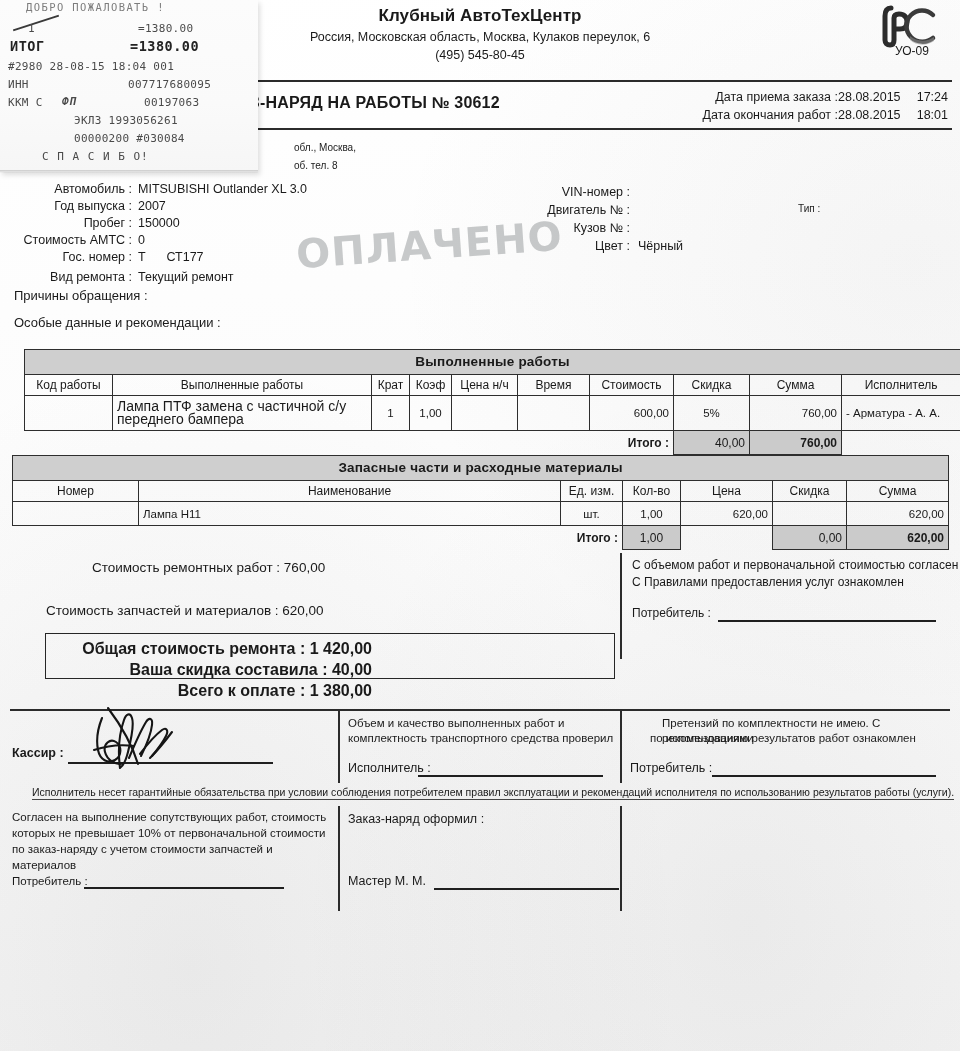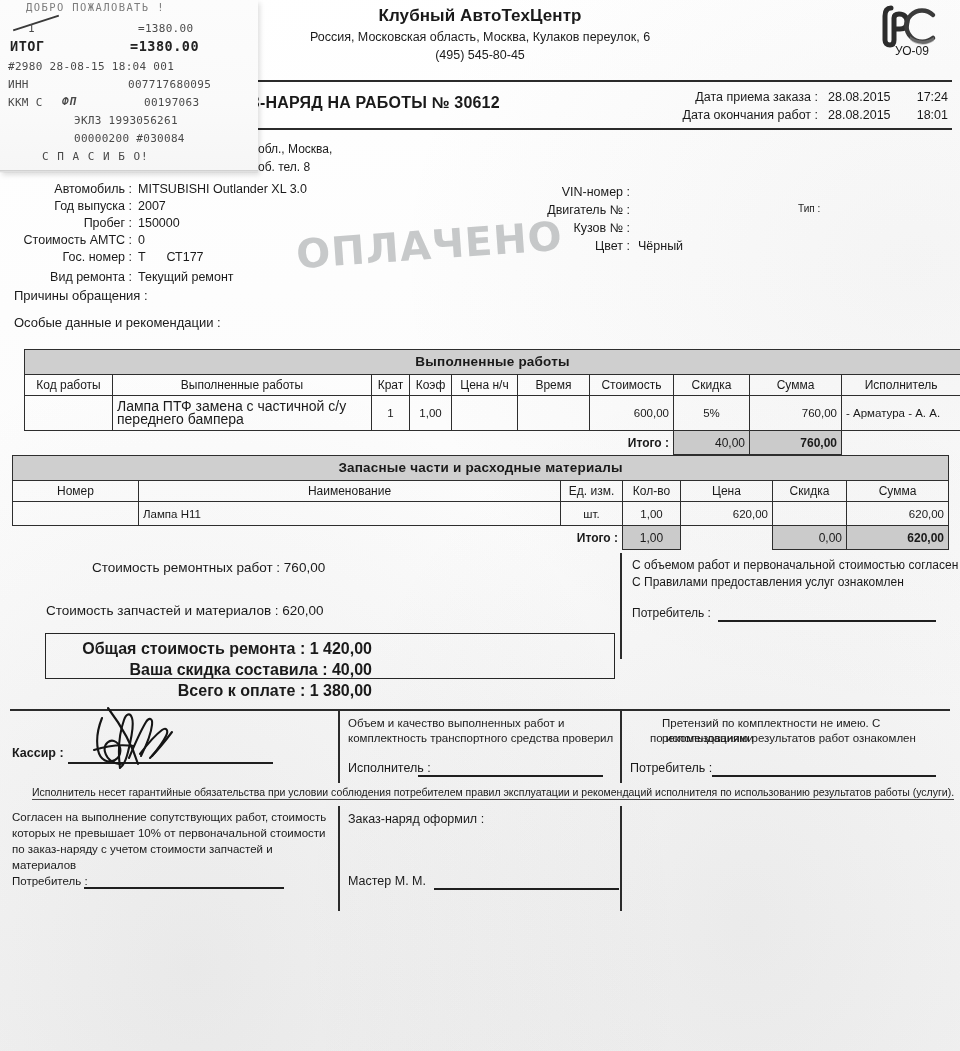--- a/index.html
+++ b/index.html
@@ -70,27 +70,27 @@
     font-size: 16px;
     font-weight: bold;
     letter-spacing: 0.2px;
   }
   .date-block {
     right: 12px; top: 88px;
     font-size: 12.5px;
     text-align: right;
     line-height: 18px;
   }
-  .date-row { display: flex; justify-content: flex-end; gap: 10px; }
+  .date-row { display: flex; justify-content: flex-end; gap: 0; }
   .date-label { }
   .date-val { width: 74px; text-align: left; }
   .date-time { width: 36px; text-align: right; }
 
   
-  .cust-line { font-size: 12px; }
+  .cust-line { font-size: 10px; padding-left: 36px; }
   .veh {
     font-size: 12.5px;
   }
   .veh-lbl {
     position: absolute;
     width: 132px;
     text-align: right;
     white-space: nowrap;
   }
   .veh-val { position: absolute; left: 138px; white-space: nowrap; }

